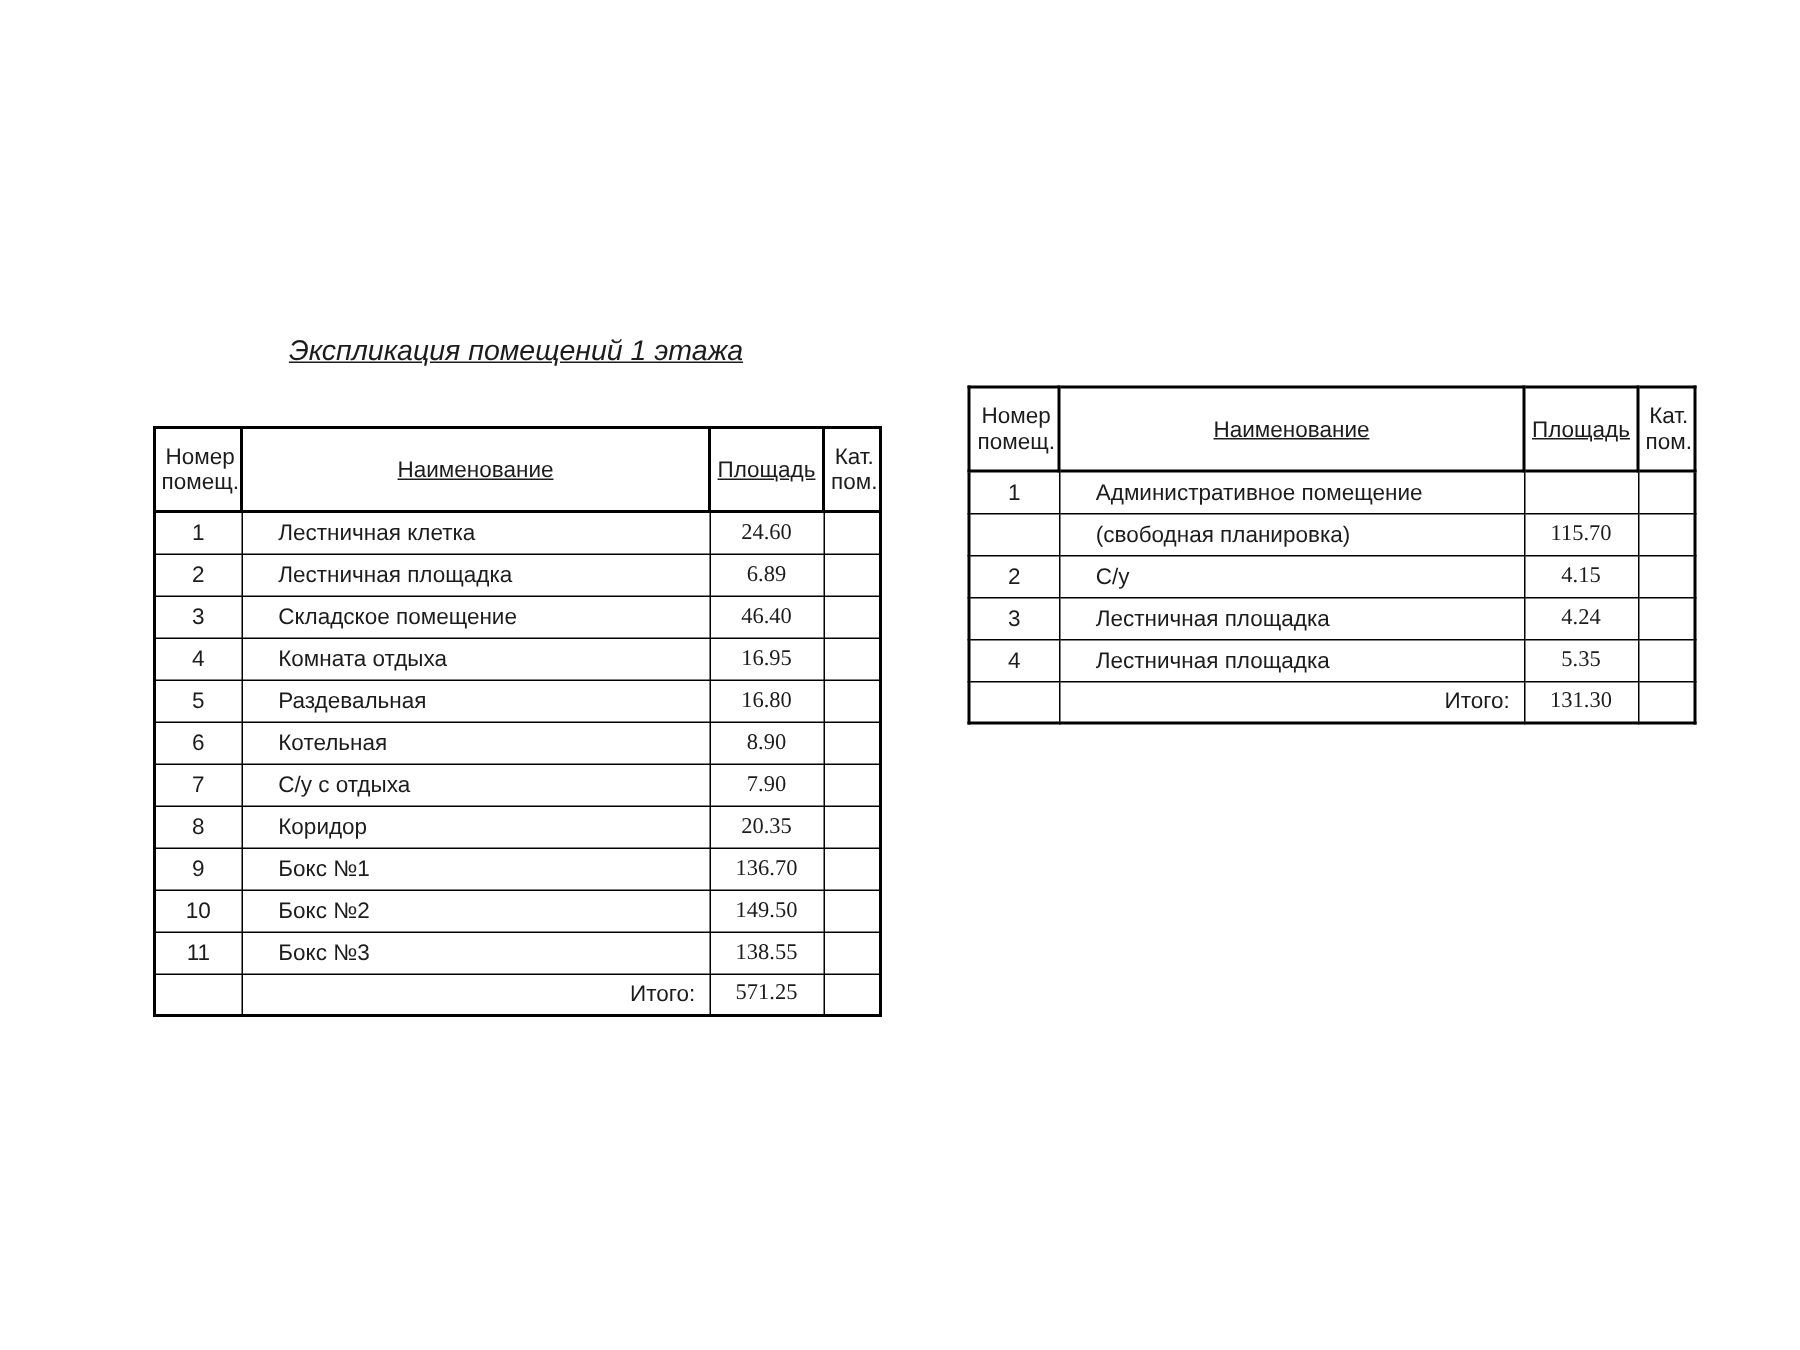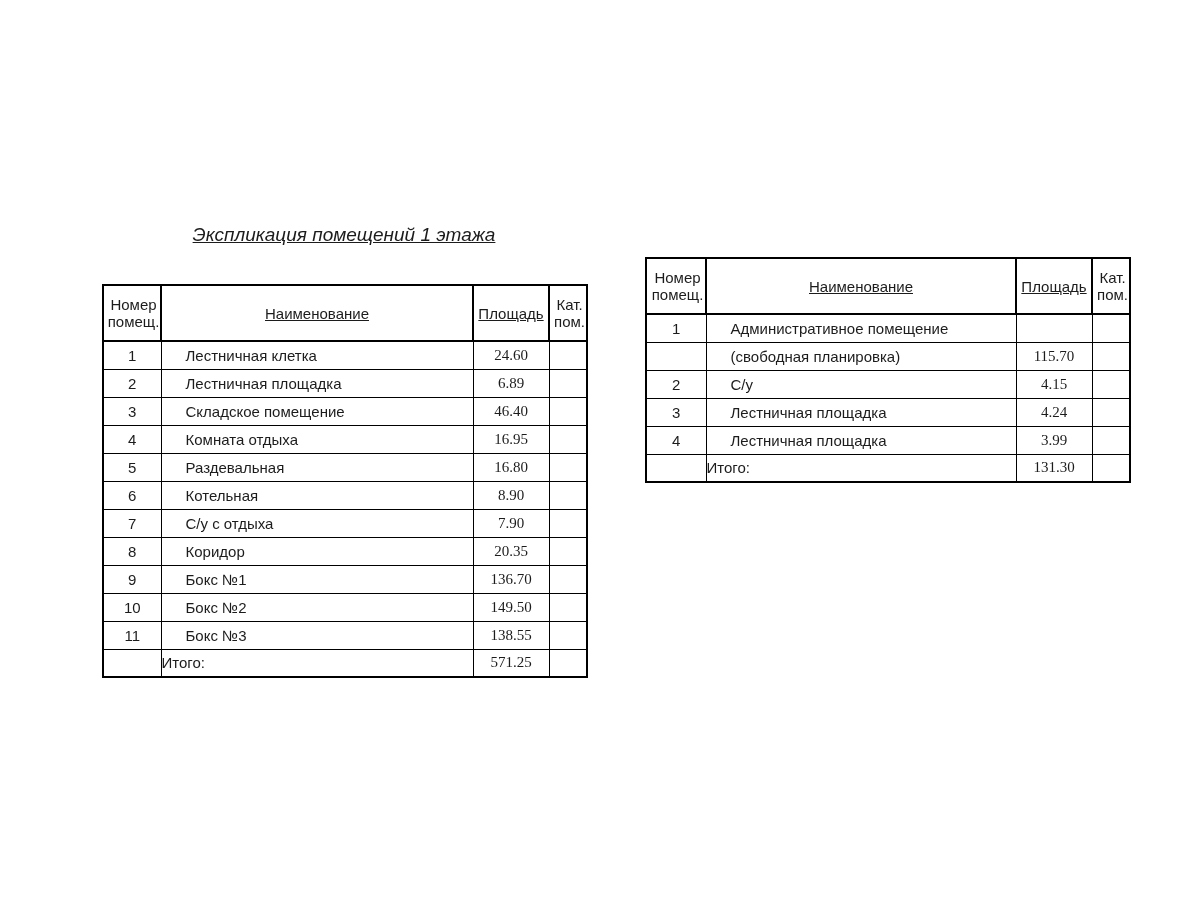--- a/index.html
+++ b/index.html
@@ -43,21 +43,21 @@
     line-height: 17px;
   }
   .explication td { height: 28px; }
   .h-num, .h-cat { text-align: center; padding-left: 3px; margin-top: 10px; }
   .h-name, .h-area { text-align: center; text-decoration: underline; }
   .h-line { display: block; }
   .col-num  { text-align: center; }
   .col-name { text-align: left; padding-left: 24px; }
   .col-area { text-align: center; font-family: Liberation Serif, serif; }
   .col-cat  { text-align: center; }
-  .total-label { padding-right: 9px; }
+  .total-label { text-align: right; padding-right: 9px; }
 </style>
 </head>
 <body>
 
 <section class="sheet sheet-1">
   <h2 class="title">Экспликация помещений 1 этажа</h2>
   <table class="explication">
     <colgroup>
       <col style="width:58px">
         <col style="width:312px">
@@ -200,21 +200,21 @@
         </tr>
         <tr>
           <td class="col-num">3</td>
           <td class="col-name">Лестничная площадка</td>
           <td class="col-area">4.24</td>
           <td class="col-cat"></td>
         </tr>
         <tr>
           <td class="col-num">4</td>
           <td class="col-name">Лестничная площадка</td>
-          <td class="col-area">3.99</td>
+          <td class="col-area">5.35</td>
           <td class="col-cat"></td>
         </tr>
       </tbody>
     <tfoot>
       <tr>
         <td class="col-num"></td>
         <td class="total-label">Итого:</td>
         <td class="col-area">131.30</td>
         <td class="col-cat"></td>
       </tr>

